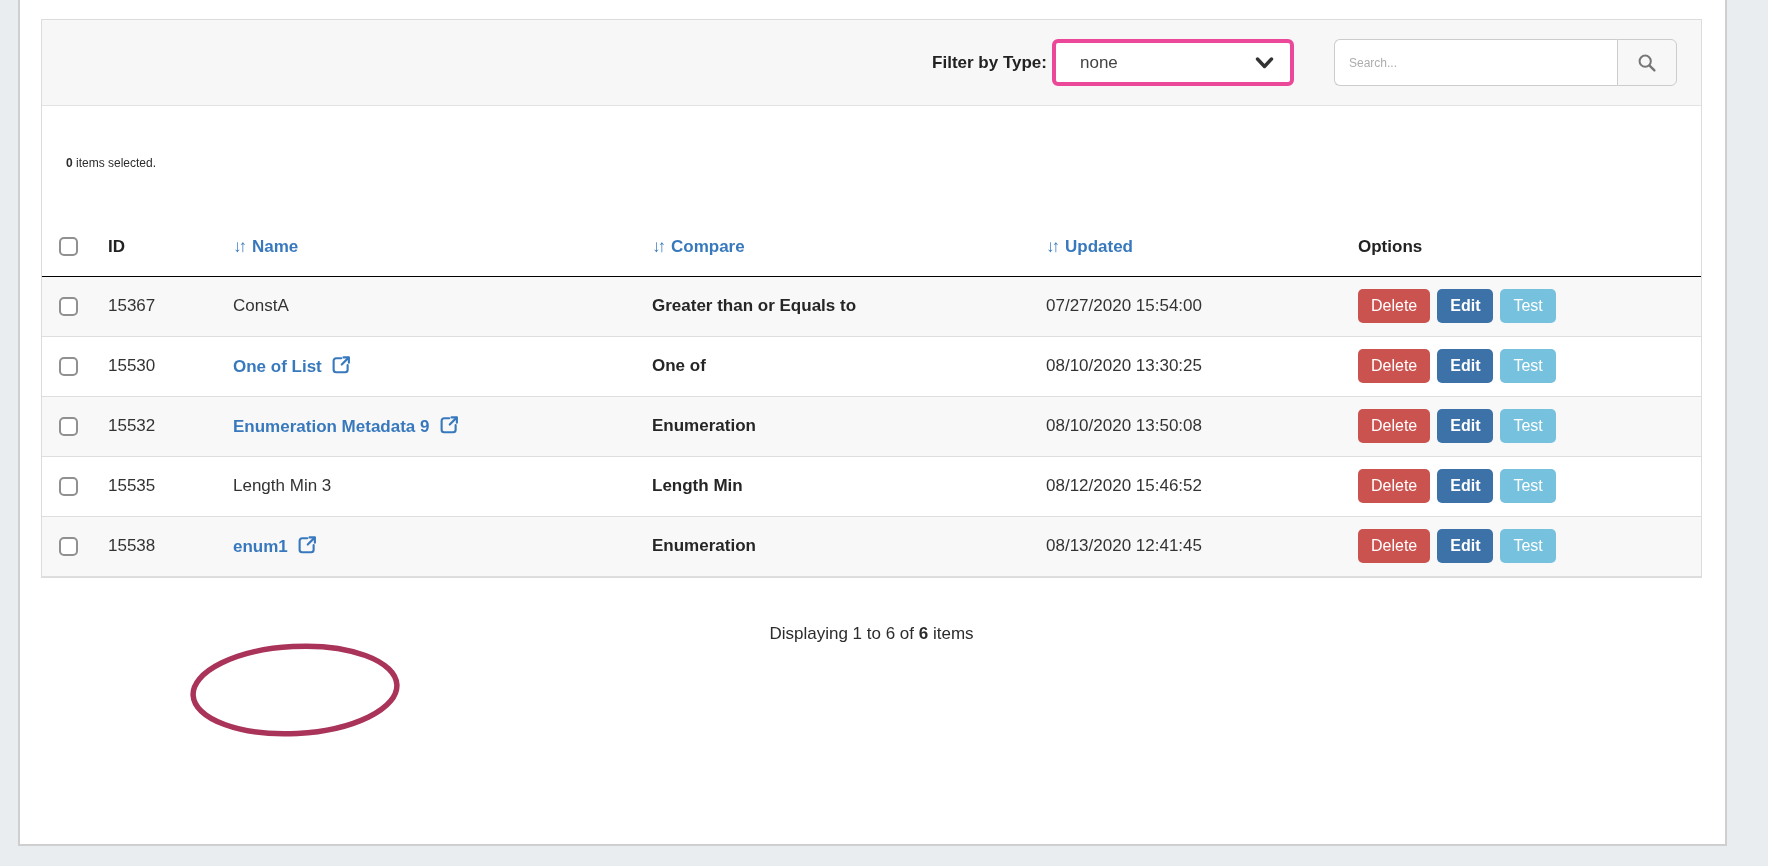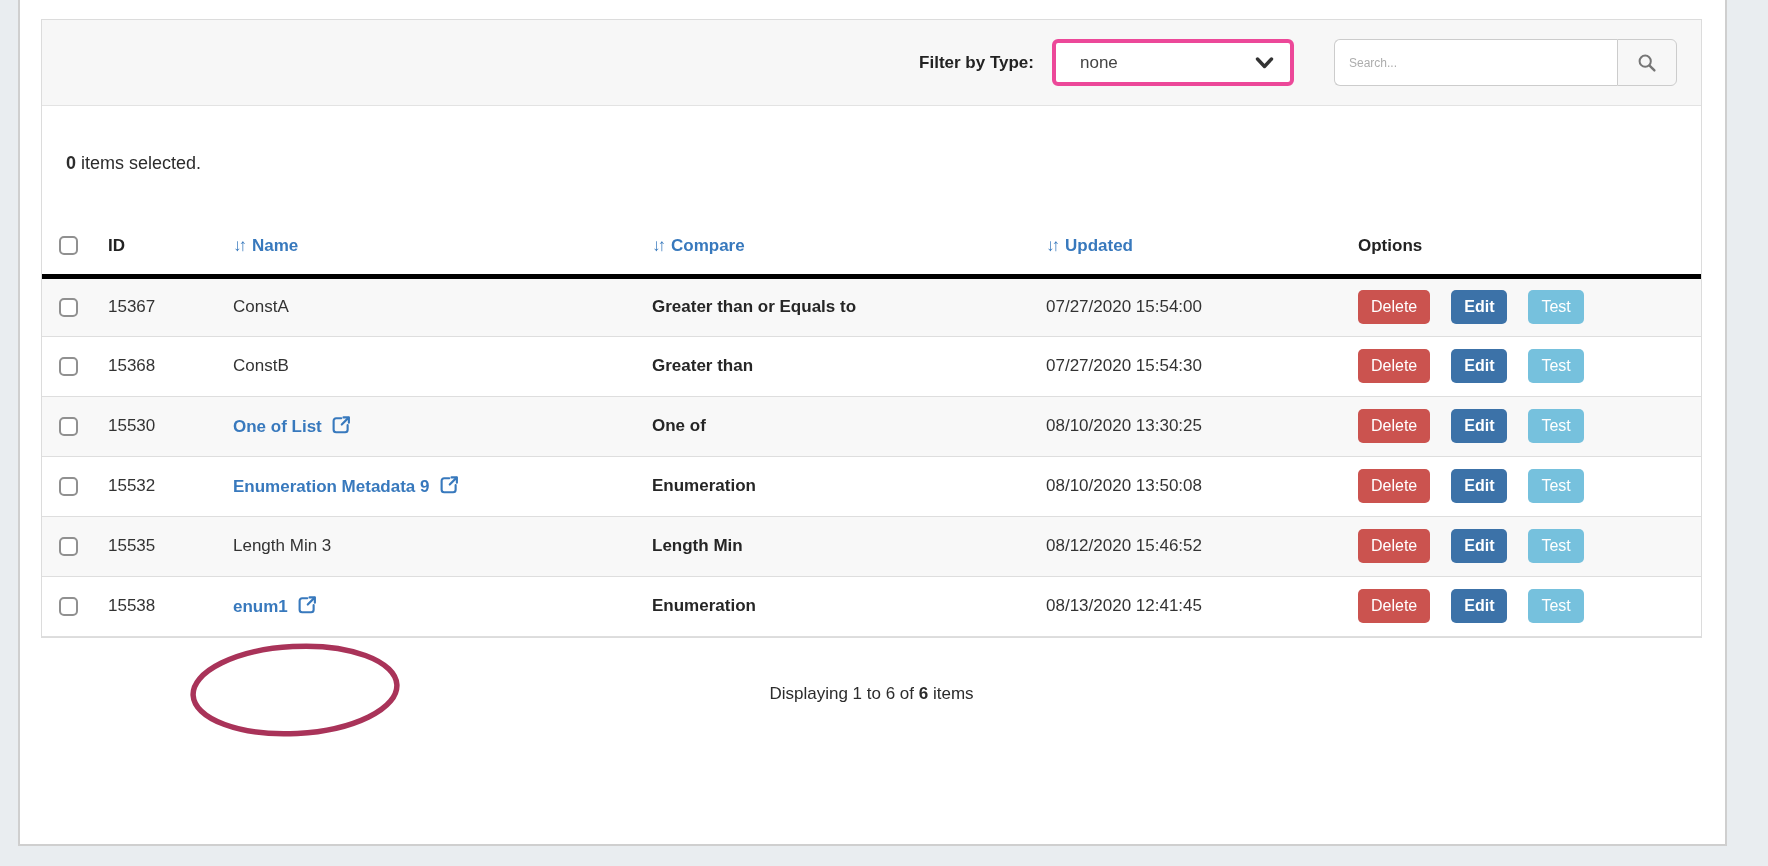--- a/index.html
+++ b/index.html
@@ -17,57 +17,57 @@
   .panel-title { color:#ffffff; font-size:20px; font-weight:bold; }
   .count-badge { margin-left:11px; width:27px; height:27px; border-radius:50%; background:#ffffff;
                  color:#4a7ab7; font-size:15px; font-weight:bold; display:flex;
                  align-items:center; justify-content:center; }
 
   
   .card { margin:29px 0 0 21px; width:1661px; border:1px solid #dcdcdc; background:#fff; }
 
   .filter-bar { height:86px; background:#f7f7f7; border-bottom:1px solid #e3e3e3;
                 display:flex; align-items:center; justify-content:flex-end; padding-right:24px; }
-  .filter-label { font-weight:bold; font-size:17px; color:#222; margin-right:18px; }
+  .filter-label { font-weight:bold; font-size:17px; color:#222; margin-right:5px; }
   .type-select { width:242px; height:47px; background:#fff; border:4px solid #ec4899; border-radius:6px;
                  display:flex; align-items:center; padding:0 16px 0 24px; cursor:pointer; }
   .type-select .select-value { color:#444; font-size:17px; }
   .type-select svg { margin-left:auto; }
   .search-group { display:flex; margin-left:40px; height:47px; }
   .search-input { width:283px; height:47px; border:1px solid #ccc; border-right:none;
                   border-radius:6px 0 0 6px; padding:0 14px; font-size:12px; color:#333;
                   font-family:inherit; outline:none; background:#fff; }
   .search-input::placeholder { color:#adadad; }
   .search-button { width:60px; height:47px; border:1px solid #ccc; border-radius:0 6px 6px 0;
                    background:#f7f7f7; display:flex; align-items:center; justify-content:center; cursor:pointer; }
 
-  .selection-status { padding:46px 0 44px 24px; font-size:18px; line-height:22px; color:#2c2c2c; }
+  .selection-status { padding:46px 0 44px 24px; font-size:12px; line-height:22px; color:#2c2c2c; }
   .selection-status .sel-count { font-weight:bold; }
 
   table { width:100%; border-collapse:collapse; table-layout:fixed; font-size:17px; }
   col.c-check { width:49px; } col.c-id { width:125px; } col.c-name { width:419px; }
   col.c-compare { width:394px; } col.c-updated { width:312px; }
   th, td { text-align:left; padding:0 0 0 17px; vertical-align:middle; }
-  thead tr { height:58px; border-bottom:5px solid #000000; }
+  thead tr { height:58px; border-bottom:1px solid #000000; }
   tbody tr { height:60px; border-bottom:1px solid #dedede; }
   tbody tr:nth-child(odd) { background:#f8f8f8; }
   th { font-weight:bold; color:#222; }
   th.sortable { color:#3879bd; }
   .sort-arrows { letter-spacing:-3px; margin-right:8px; font-weight:bold; }
   td.col-check, th.col-check { padding-left:17px; }
 
   .checkbox { appearance:none; -webkit-appearance:none; width:19px; height:19px; border:2px solid #909090;
               border-radius:5px; background:#fff; cursor:pointer; display:block; }
 
   .cell-compare { font-weight:bold; color:#262626;margin-top:40px; }
   .name-plain { color:#333; }
   .name-link { color:#3879bd; font-weight:bold; text-decoration:none; cursor:pointer; }
   .ext-icon { margin-left:9px; vertical-align:-3px; cursor:pointer; }
 
-  .btns { display:flex; gap:21px; }
+  .btns { display:flex; gap:7px; }
   .btn { height:34px; border:none; border-radius:5px; color:#fff; font-size:16px;
          font-family:inherit; cursor:pointer; padding:0 13px; }
   .btn-delete { background:#cb534f; }
   .btn-edit { background:#3c72a8;font-weight:bold; }
   .btn-test { background:#76c1dd; }
 
   .footer-status { margin:46px 0 0 21px; width:1661px; text-align:center; font-size:17px; color:#2c2c2c; }
   .footer-status .total { font-weight:bold; }
 
   .annotation { position:absolute; left:182px; top:636px; pointer-events:none; }
@@ -136,38 +136,20 @@
     <td><span class="cell-updated">07/27/2020 15:54:00</span></td>
     <td>
       <div class="btns">
         <button class="btn btn-delete">Delete</button>
         <button class="btn btn-edit">Edit</button>
         <button class="btn btn-test">Test</button>
       </div>
     </td>
   </tr>
 
-  <tr>
-    <td class="col-check">
-                <input type="checkbox" class="checkbox" style="">
-              </td>
-    <td><span class="cell-id">15368</span></td>
-    <td>
-      <span class="cell-name name-plain">ConstB</span>
-    </td>
-    <td><span class="cell-compare">Greater than</span></td>
-    <td><span class="cell-updated">07/27/2020 15:54:30</span></td>
-    <td>
-      <div class="btns">
-        <button class="btn btn-delete">Delete</button>
-        <button class="btn btn-edit">Edit</button>
-        <button class="btn btn-test">Test</button>
-      </div>
-    </td>
-  </tr>
 
   <tr>
     <td class="col-check">
                 <input type="checkbox" class="checkbox" style="">
               </td>
     <td><span class="cell-id">15530</span></td>
     <td>
       <span class="cell-name name-link">One of List</span><svg class="ext-icon" width="20" height="20" viewBox="0 0 16 16">
         <path d="M8.2 2.6 H4.1 C2.95 2.6 2.1 3.45 2.1 4.6 v7.2 c0 1.15 .85 2 2 2 h7.2 c1.15 0 2-.85 2-2 V8.1" fill="none" stroke="#3879bd" stroke-width="1.7" stroke-linecap="round"></path>
         <path d="M10 1.9 h4.3 v4.3" fill="none" stroke="#3879bd" stroke-width="1.7" stroke-linecap="round" stroke-linejoin="round"></path>

